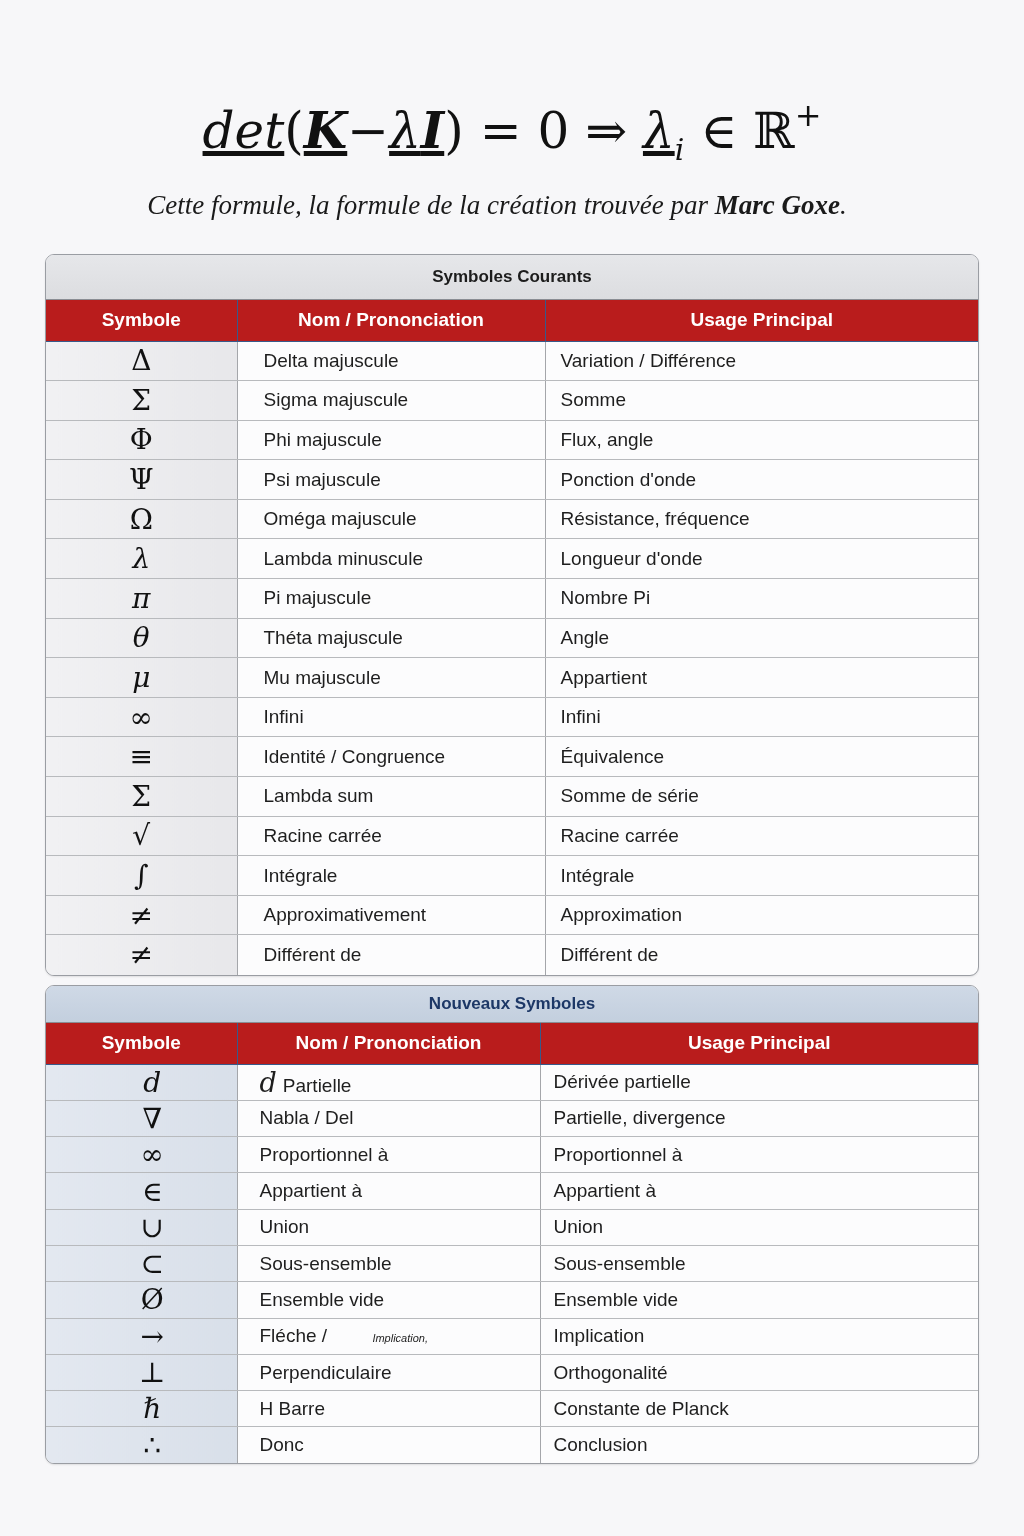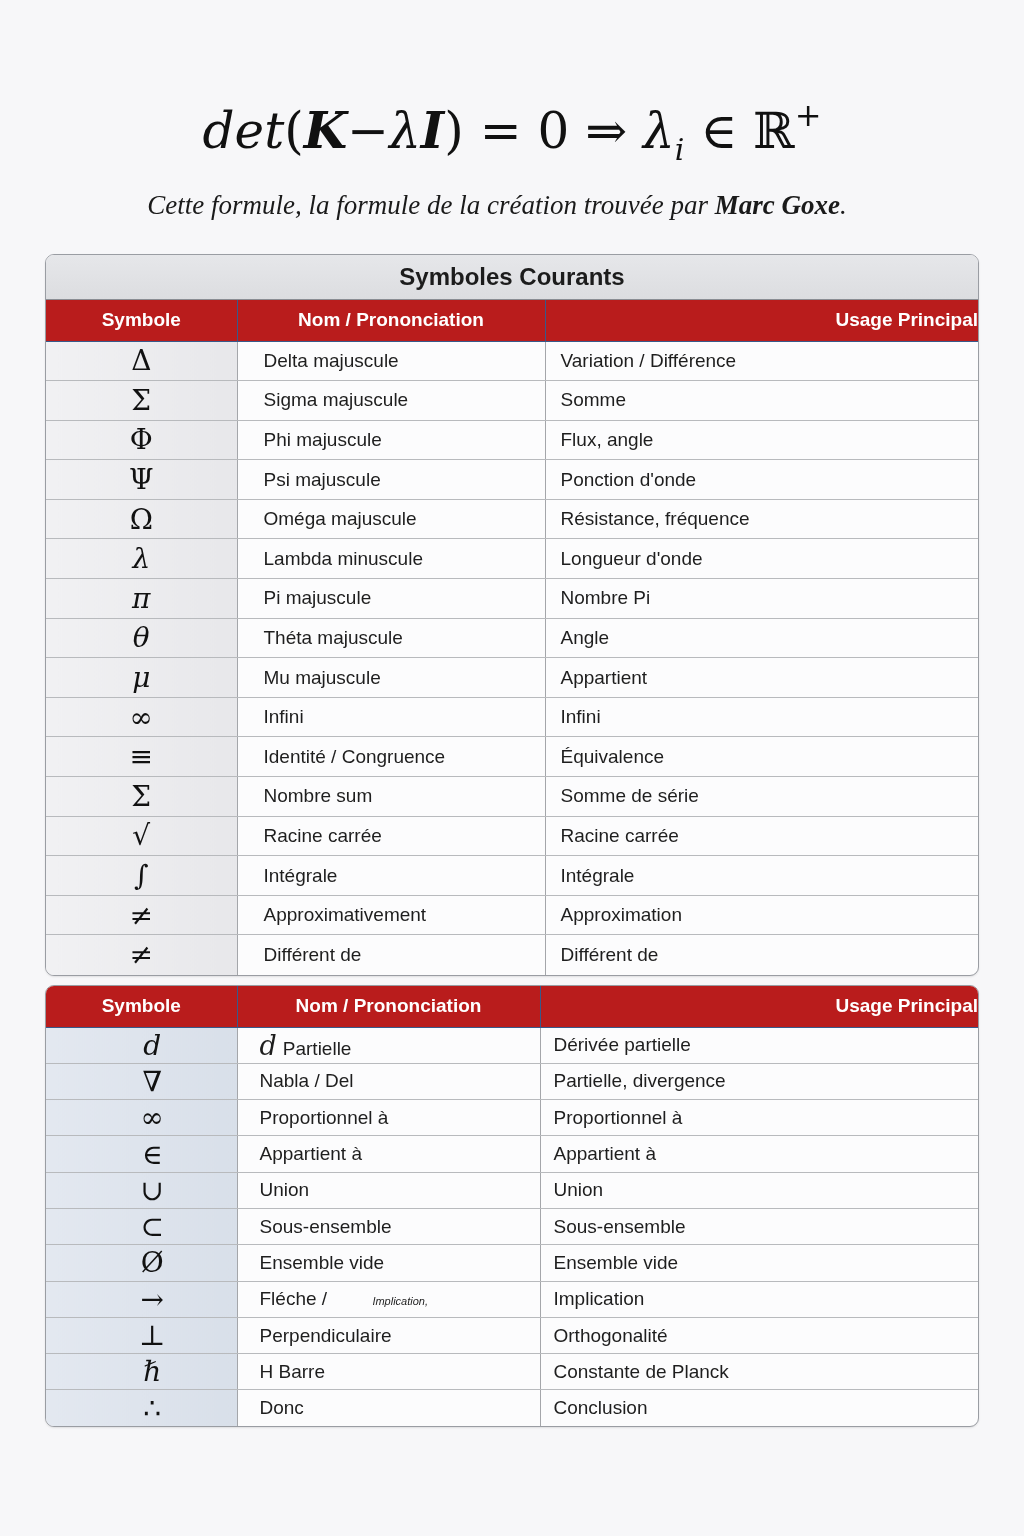--- a/index.html
+++ b/index.html
@@ -14,21 +14,21 @@
   .formula {
     position: absolute;
     left: 0; top: 96px; width: 1024px;
     text-align: center;
     font-family: "DejaVu Serif", "Liberation Serif", serif;
     font-size: 50px;
     color: #111;
     letter-spacing: 0px;
     white-space: nowrap;
   }
-  .formula .it { font-style: italic; }
+  .formula .it { font-style: italic; text-decoration: underline; }
   .formula sub { font-size: 30px; font-style: italic; vertical-align: -12px; }
   .formula sup { font-size: 32px; vertical-align: 22px; }
   .caption {
     position: absolute;
     left: 7px; top: 190px; width: 980px;
     text-align: center;
     font-family: "Liberation Serif", "DejaVu Serif", serif;
     font-style: italic;
     font-size: 27px;
     color: #1a1a1a;
@@ -40,36 +40,36 @@
     left: 45px; width: 934px;
     border: 1.5px solid #9a9da3;
     border-radius: 9px;
     background: #fcfcfd;
     overflow: hidden;
     box-shadow: 0 1px 2px rgba(0,0,0,0.10);
   }
   .panel-title {
     height: 45px;
     display: flex; align-items: center; justify-content: center;
-    font-size: 24px; font-weight: bold;
+    font-size: 17px; font-weight: bold;
     border-bottom: 1px solid #8a8d93;
   }
   .p1 .panel-title { background: linear-gradient(#e6e7ea, #dcdde0); color: #1c1c1c; }
   .p2 .panel-title { background: linear-gradient(#cfd9e6, #c3cfde); color: #1d3867; height: 37px; }
 
   table { width: 100%; border-collapse: collapse; table-layout: fixed; }
   th {
     background: #b91c1c;
     color: #ffffff;
     font-size: 19px; font-weight: bold;
     height: 41px;
     border-right: 1px solid #38598a;
     border-bottom: 1px solid #38598a;
   }
-  th:last-child { border-right: none; text-align: right; }
+  th:last-child { border-right: none; }
   td {
     border-right: 1px solid #a4a6aa;
     border-bottom: 1px solid #b8babd;
     font-size: 19px;
     color: #1e1e1e;
     padding-left: 26px;
     white-space: nowrap;
   }
   td:last-child { border-right: none; padding-left: 15px; }
   tr:last-child td { border-bottom: none; }
@@ -166,21 +166,21 @@
           <td>Infini</td>
           <td>Infini</td>
         </tr>
       <tr>
           <td class="sym">≡</td>
           <td>Identité / Congruence</td>
           <td>Équivalence</td>
         </tr>
       <tr>
           <td class="sym">Σ</td>
-          <td>Nombre sum</td>
+          <td>Lambda sum</td>
           <td>Somme de série</td>
         </tr>
       <tr>
           <td class="sym">√</td>
           <td>Racine carrée</td>
           <td>Racine carrée</td>
         </tr>
       <tr>
           <td class="sym">∫</td>
           <td>Intégrale</td>
@@ -194,20 +194,21 @@
       <tr>
           <td class="sym">≠</td>
           <td>Différent de</td>
           <td>Différent de</td>
         </tr>
     </tbody>
   </table>
 </div>
 
 <div class="panel p2" style="top:985px;">
+  <div class="panel-title">Nouveaux Symboles</div>
   <table>
     <colgroup>
         <col style="width:191px">
         <col style="width:303px">
         <col>
       </colgroup>
     <thead>
       <tr>
         <th>Symbole</th>
         <th>Nom / Prononciation</th>

